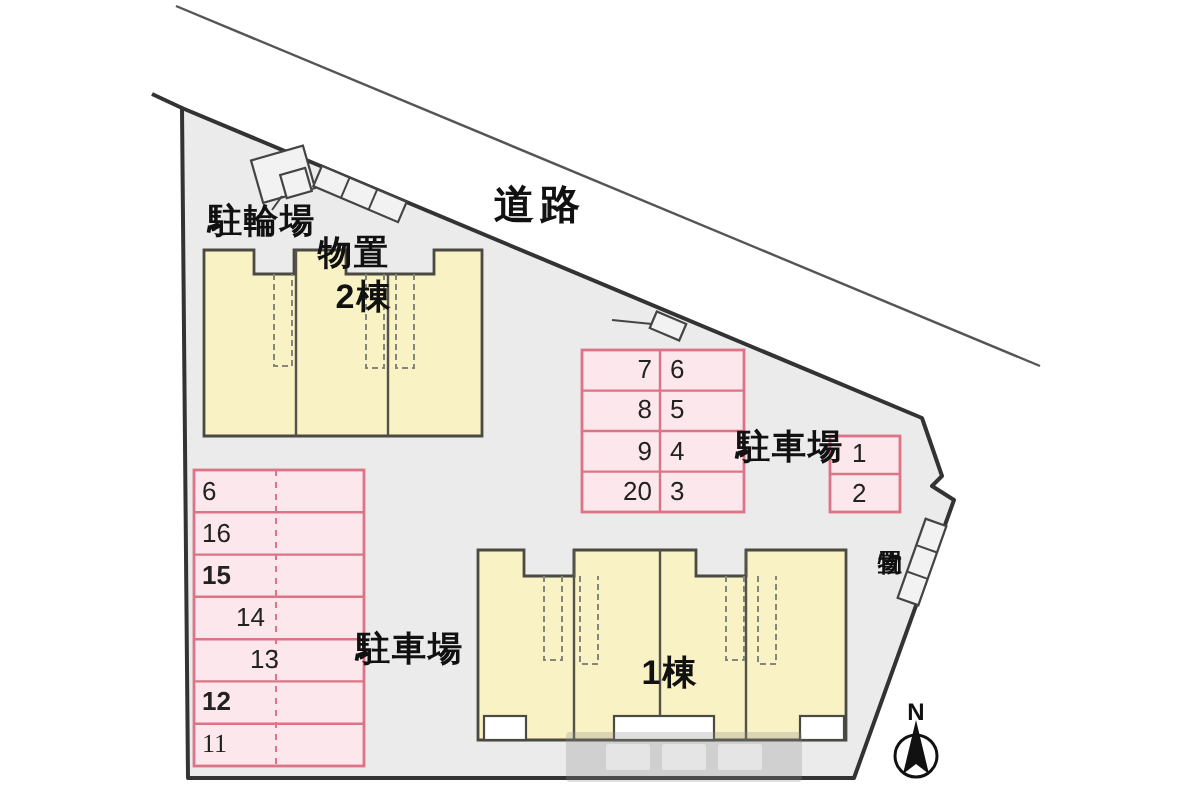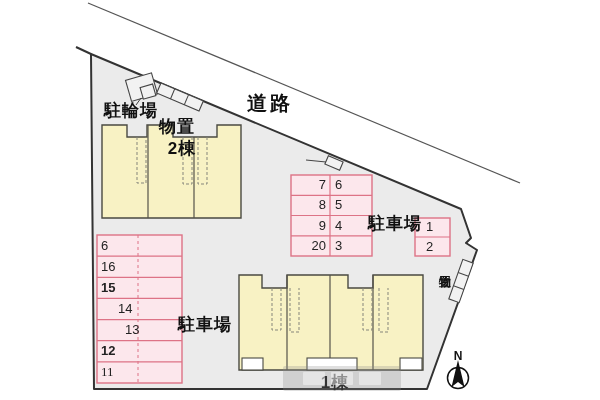--- a/index.html
+++ b/index.html
@@ -103,21 +103,21 @@
     <g>
       <circle cx="458" cy="378" r="10.5" fill="none" stroke="#111" stroke-width="1.5"></circle>
       <polygon points="458,360 451.5,387 458,382 464.5,387" fill="#111"></polygon>
     </g>
   </svg>
 
   <div class="lbl lbl-road" style="left:244px;top:96px;width:52px;">道路</div>
   <div class="lbl" style="left:101px;top:104px;width:60px;">駐輪場</div>
   <div class="lbl" style="left:147px;top:100px;width:60px;margin-top:20px;">物置</div>
   <div class="lbl" style="left:152px;top:142px;width:60px;">2棟</div>
-  <div class="lbl" style="left:305px;top:330px;width:60px;margin-top:46px;">1棟</div>
+  <div class="lbl" style="left:305px;top:330px;width:60px;">1棟</div>
   <div class="lbl" style="left:175px;top:318px;width:60px;">駐車場</div>
   <div class="lbl" style="left:365px;top:217px;width:60px;">駐車場</div>
   <div class="lbl vtext" style="left:438px;top:266px;">物置</div>
   <div class="lbl compass-n" style="left:448px;top:349px;width:20px;">N</div>
 
   <div class="pnum" style="left:101px;top:238px;width:22px;">6</div>
   <div class="pnum" style="left:101px;top:259px;width:22px;">16</div>
   <div class="pnum" style="left:101px;top:280px;width:22px;font-weight:bold;">15</div>
   <div class="pnum" style="left:118px;top:301px;width:22px;">14</div>
   <div class="pnum" style="left:101px;top:322px;width:22px;margin-left:24px;">13</div>

